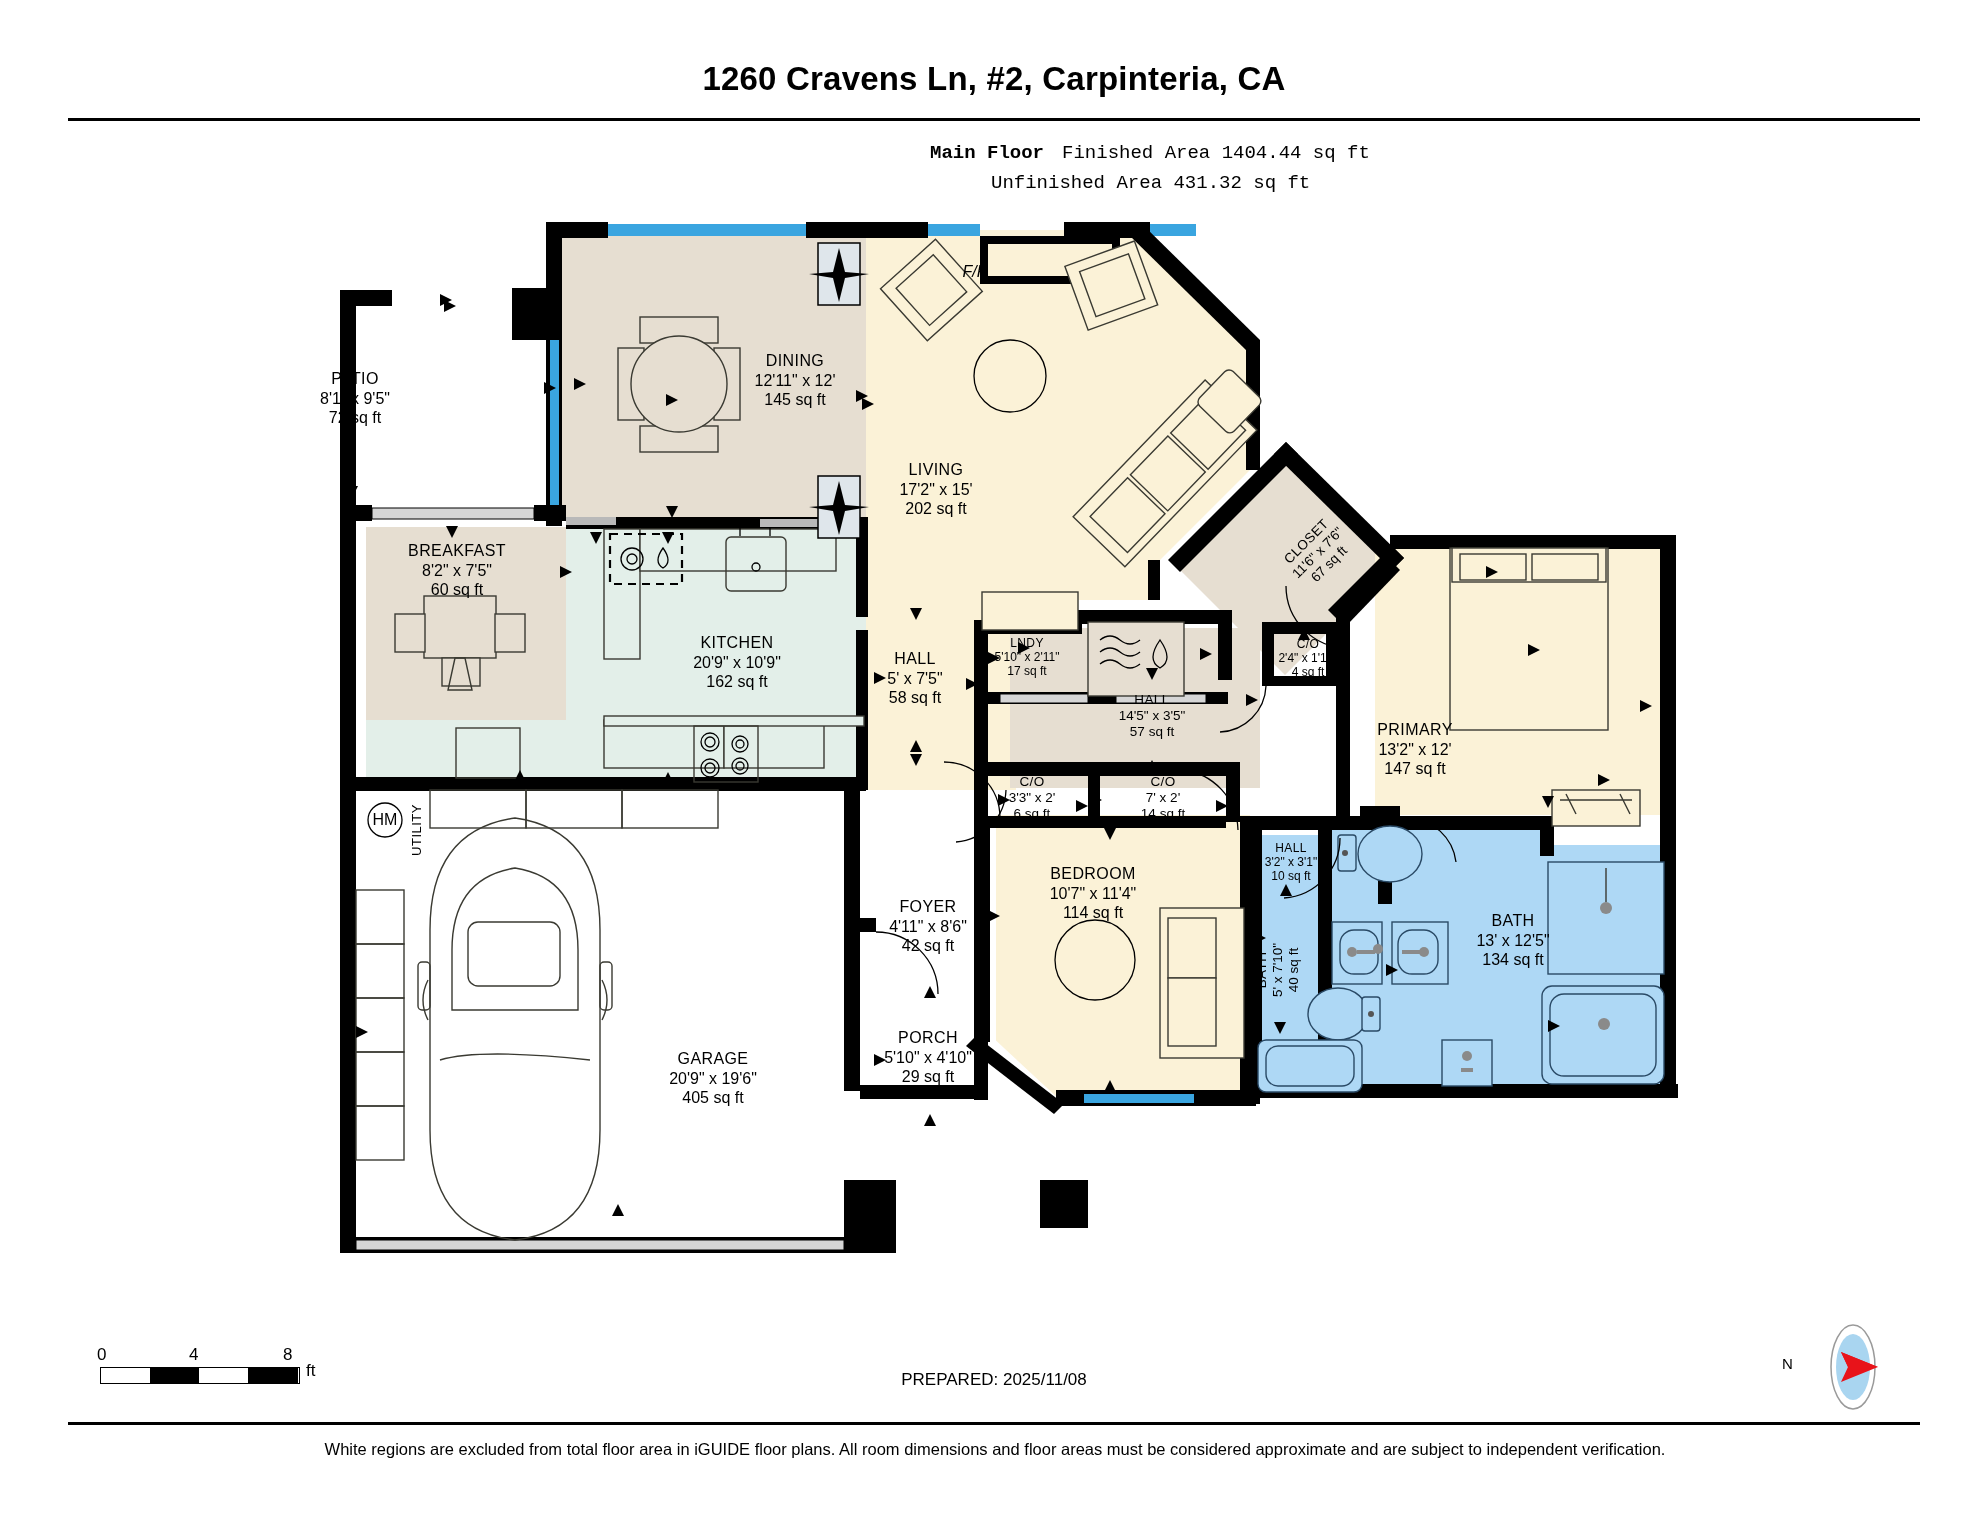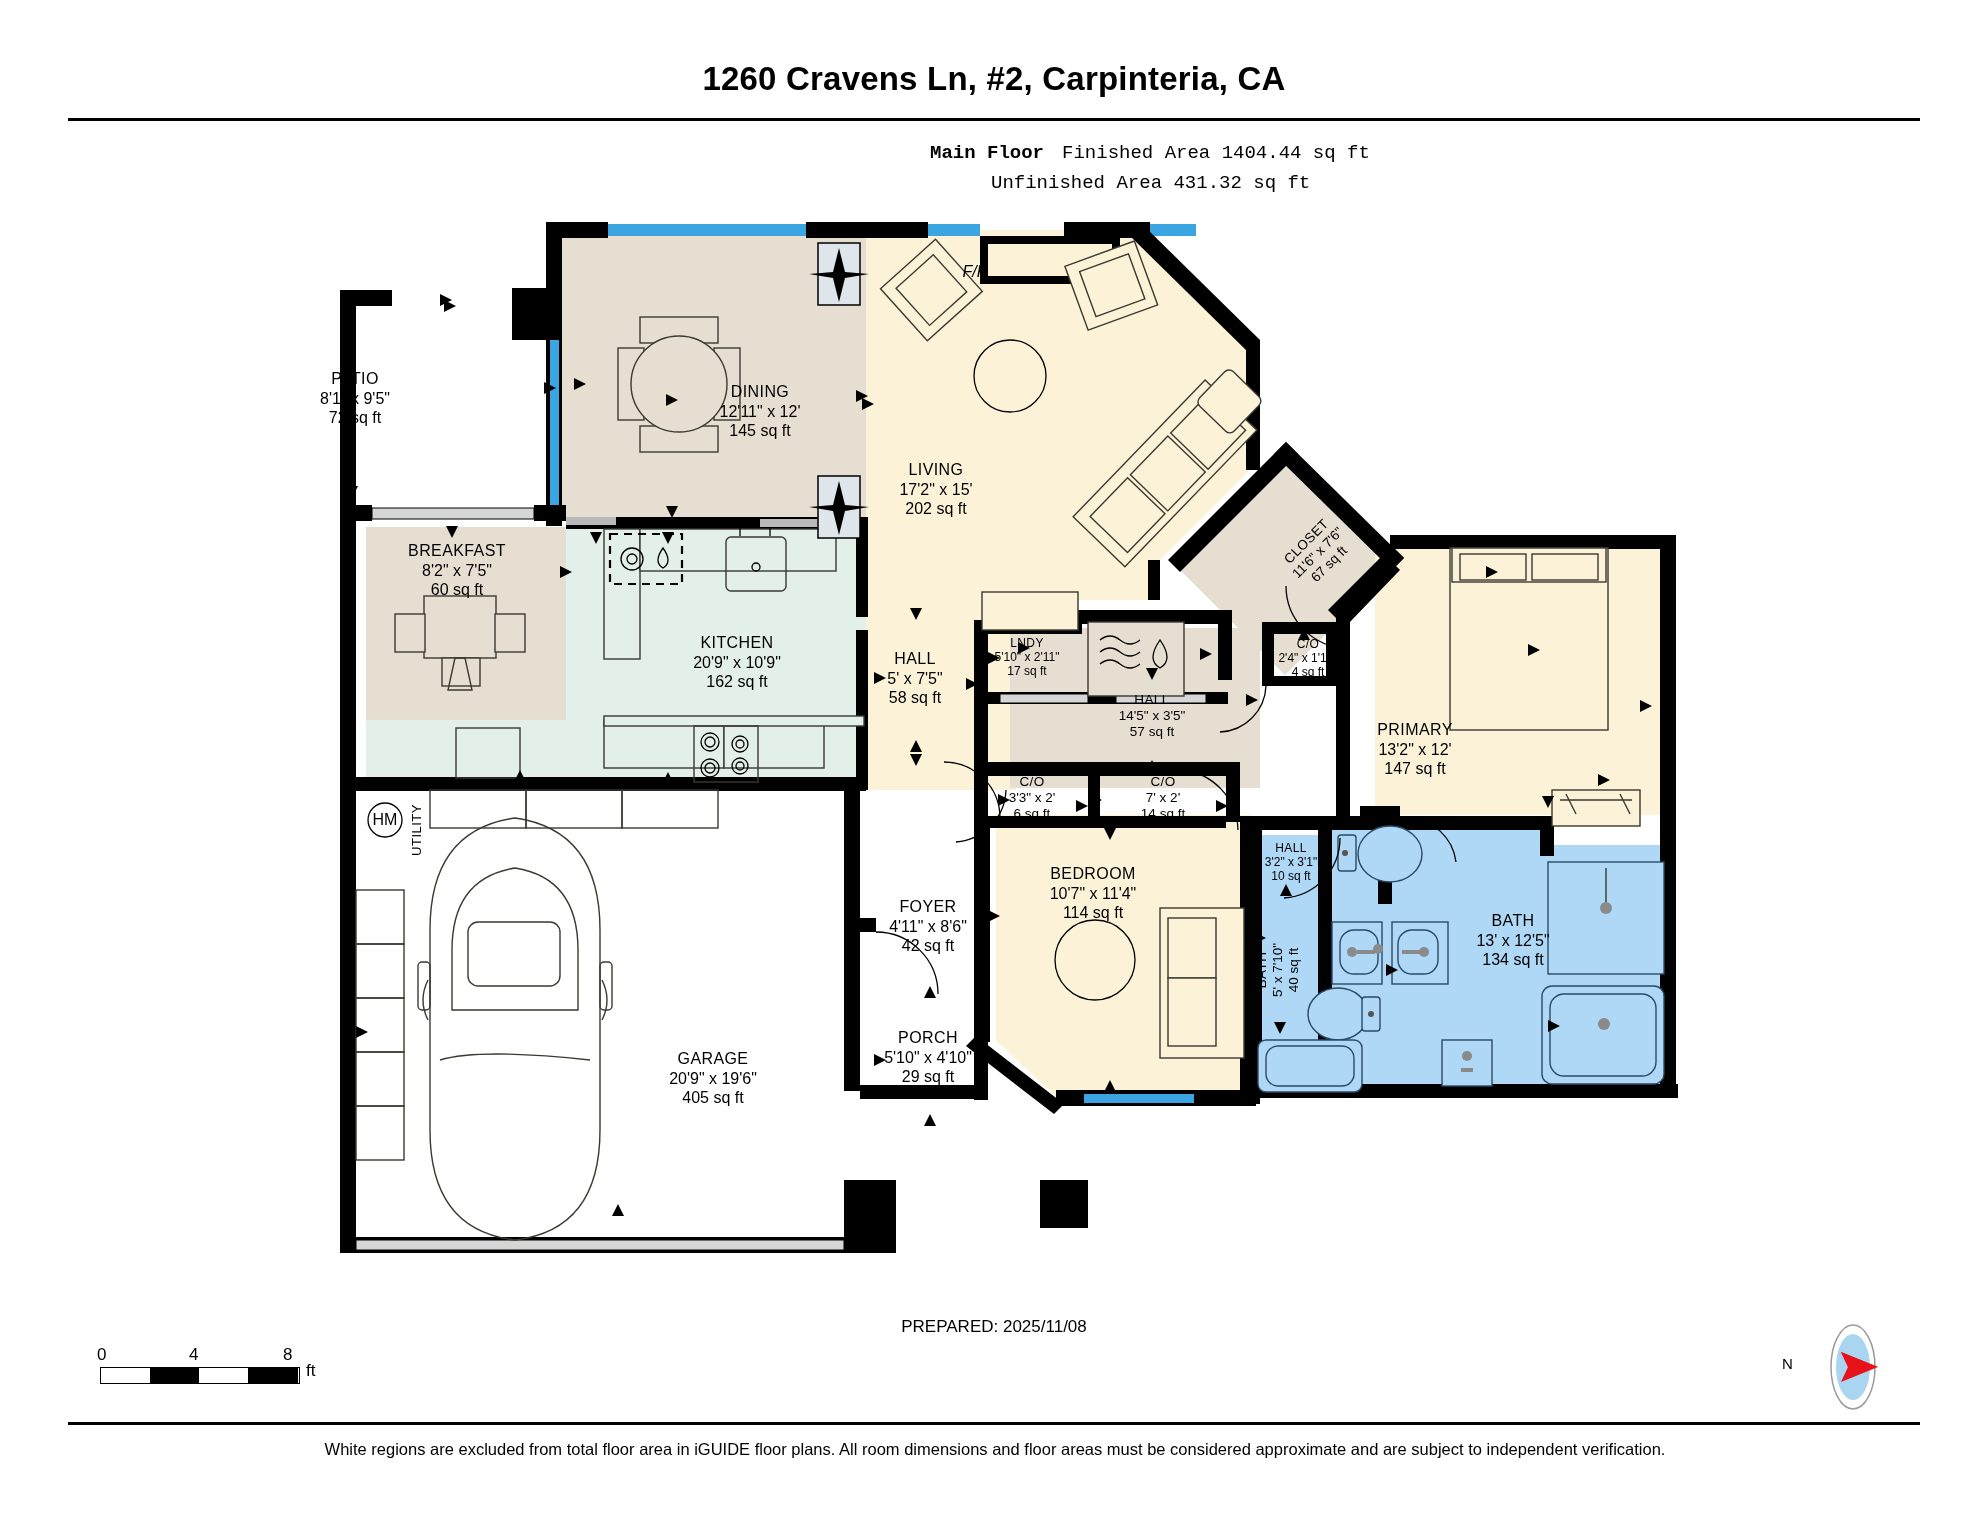--- a/index.html
+++ b/index.html
@@ -61,21 +61,21 @@
     width: 200px; height: 17px;
     border: 1.5px solid #000;
     box-sizing: border-box;
     background: #fff;
   }
   #scale-bar i { position: absolute; top: 0; bottom: 0; background: #000; display: block; }
   #scale-unit { position: absolute; left: 206px; top: 16px; font-size: 17px; }
 
   #prepared {
     position: absolute;
-    top: 1317px;
+    top: 1370px;
     left: 0; width: 100%;
     text-align: center;
     font-size: 17px;
   }
 
   #compass-rose {
     position: absolute;
     left: 1808px; top: 1322px;
     width: 90px; height: 90px;
   }
@@ -542,21 +542,21 @@
     <polygon points="839,481 845,505 869,507 845,511 839,535 833,511 809,507 833,505" fill="#000"></polygon>
   </g>
 </svg>
 
 <div id="plan-labels">
     <div class="rlabel" style="left: 355px; top: 398px;">
       <div class="nm">PATIO</div>
       <div>8'1" x 9'5"</div>
       <div>72 sq ft</div>
     </div>
-    <div class="rlabel" style="left: 760px; top: 380px; margin-top: 31px;">
+    <div class="rlabel" style="left: 795px; top: 380px;">
       <div class="nm">DINING</div>
       <div>12'11" x 12'</div>
       <div>145 sq ft</div>
     </div>
     <div class="rlabel" style="left: 936px; top: 489px;">
       <div class="nm">LIVING</div>
       <div>17'2" x 15'</div>
       <div>202 sq ft</div>
     </div>
     <div class="rlabel small rot45" style="left: 1318px; top: 553px;">

